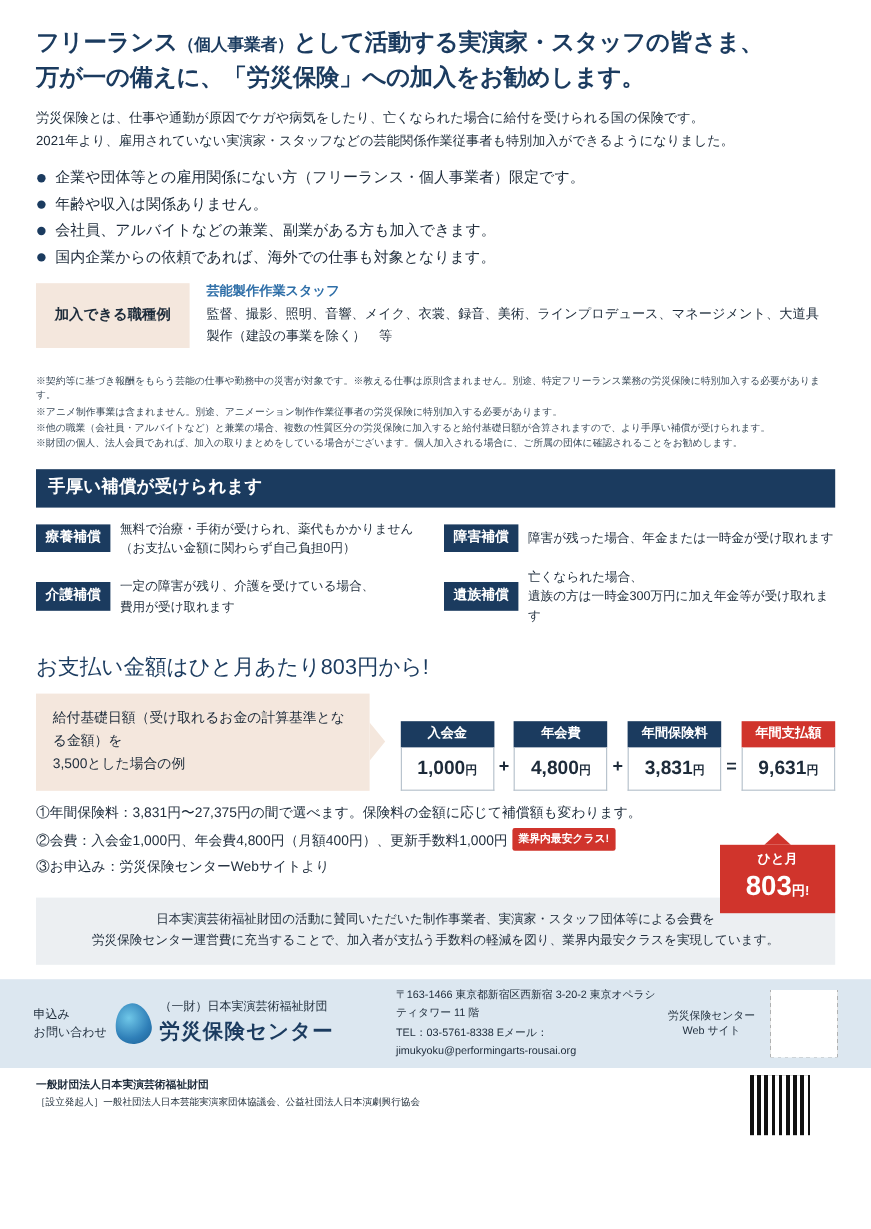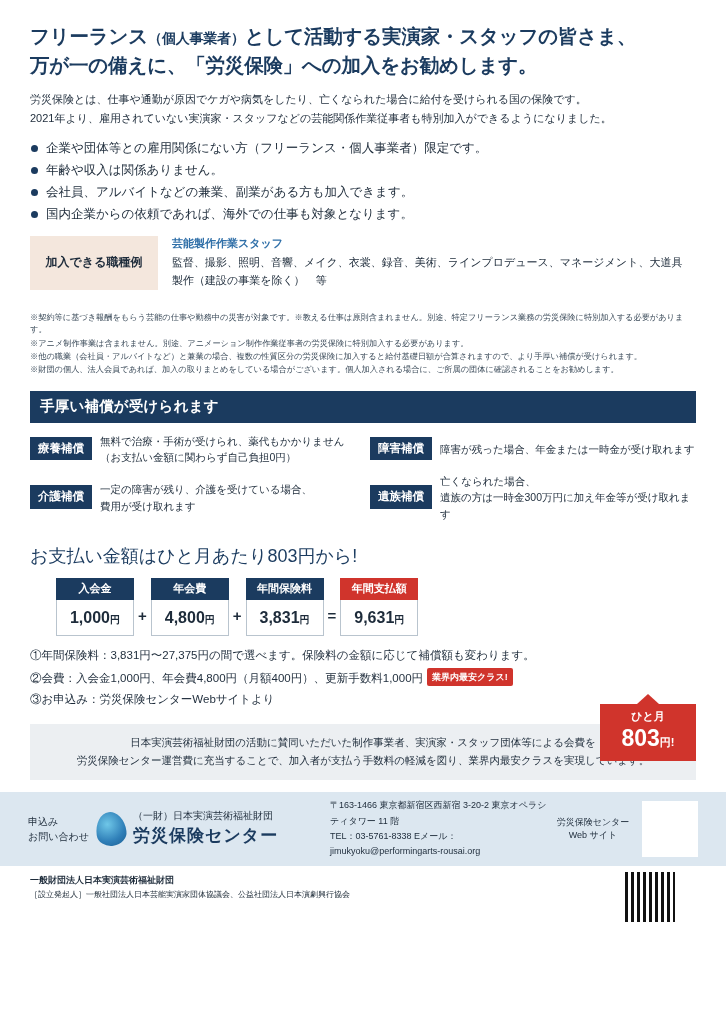--- a/index.html
+++ b/index.html
@@ -292,20 +292,22 @@
         <div class="comp-tag">遺族補償</div>
         <div class="comp-text" style="white-space:pre-line">亡くなられた場合、
 遺族の方は一時金300万円に加え年金等が受け取れます</div>
       </div>
       <div></div>
     </div>
 
     <div class="price-head">お支払い金額はひと月あたり803円から!</div>
 
     <div class="price-row">
+      <div class="price-left" style="white-space:pre-line">給付基礎日額（受け取れるお金の計算基準となる金額）を
+3,500とした場合の例</div>
       <div class="calc">
         <div class="calc-col">
           <div class="calc-head">入会金</div>
           <div class="calc-val"><span>1,000</span><span class="yen">円</span></div>
         </div>
         <div class="calc-op">+</div>
         <div class="calc-col">
           <div class="calc-head">年会費</div>
           <div class="calc-val"><span>4,800</span><span class="yen">円</span></div>
         </div>

